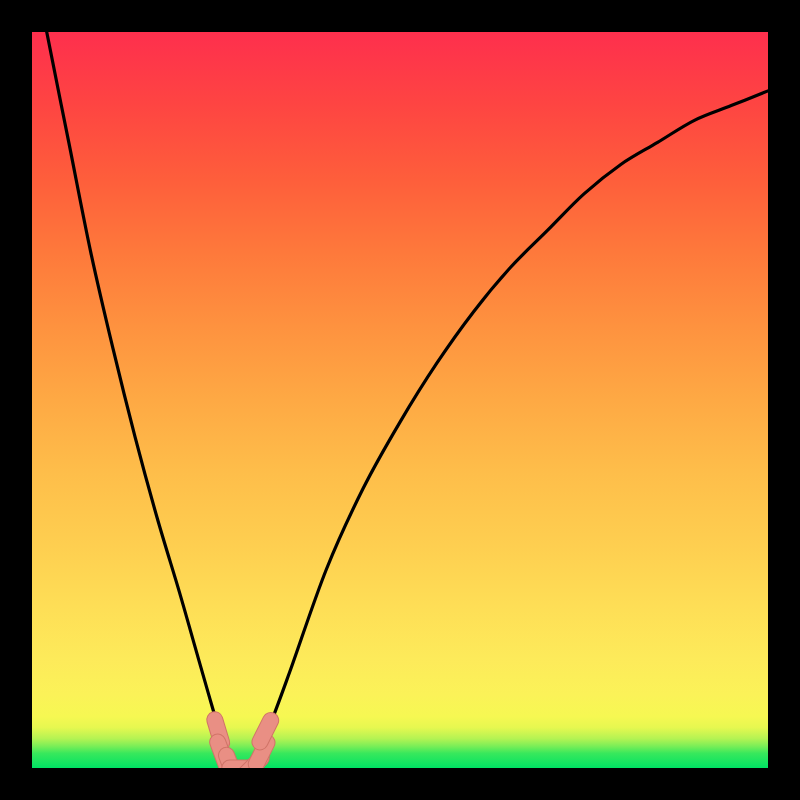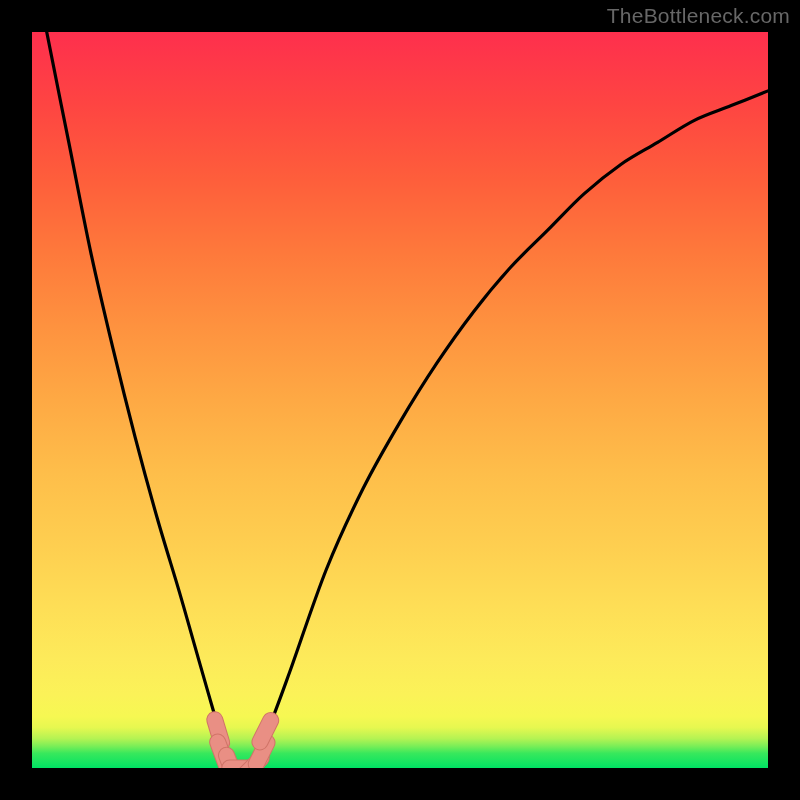--- a/index.html
+++ b/index.html
@@ -64,21 +64,20 @@
     font-weight: 400;
     color: #676767;
     letter-spacing: 0.2px;
     user-select: none;
   }
 </style>
 </head>
 <body>
 
 <div class="stage">
-  <div class="watermark">TheBottleneck.com</div>
 
   <div class="plot-area">
     <div class="gradient-bg"></div>
 
     <svg class="curve-svg" viewBox="0 0 736 736" preserveAspectRatio="none">
       <g>
         <path id="curve-path" fill="none" stroke="#000000" stroke-width="3.2" stroke-linecap="round" stroke-linejoin="round" d="M 0.00 -80.96 C 2.45 -67.47 8.59 -31.89 14.72 0.00 C 20.85 31.89 29.44 73.60 36.80 110.40 C 44.16 147.20 51.52 186.45 58.88 220.80 C 66.24 255.15 73.60 285.81 80.96 316.48 C 88.32 347.15 95.68 376.59 103.04 404.80 C 110.40 433.01 117.76 460.00 125.12 485.76 C 132.48 511.52 141.07 538.51 147.20 559.36 C 153.33 580.21 157.01 593.71 161.92 610.88 C 166.83 628.05 172.35 647.68 176.64 662.40 C 180.93 677.12 184.00 688.16 187.68 699.20 C 191.36 710.24 195.65 722.51 198.72 728.64 C 201.79 734.77 203.63 734.77 206.08 736.00 C 208.53 737.23 210.99 737.23 213.44 736.00 C 215.89 734.77 217.12 734.77 220.80 728.64 C 224.48 722.51 229.39 713.92 235.52 699.20 C 241.65 684.48 247.79 667.31 257.60 640.32 C 267.41 613.33 282.13 567.95 294.40 537.28 C 306.67 506.61 318.93 480.85 331.20 456.32 C 343.47 431.79 355.73 410.93 368.00 390.08 C 380.27 369.23 392.53 349.60 404.80 331.20 C 417.07 312.80 429.33 295.63 441.60 279.68 C 453.87 263.73 466.13 249.01 478.40 235.52 C 490.67 222.03 502.93 210.99 515.20 198.72 C 527.47 186.45 539.73 172.96 552.00 161.92 C 564.27 150.88 576.53 141.07 588.80 132.48 C 601.07 123.89 613.33 117.76 625.60 110.40 C 637.87 103.04 650.13 94.45 662.40 88.32 C 674.67 82.19 686.93 78.51 699.20 73.60 C 711.47 68.69 729.87 61.33 736.00 58.88"></path>
       </g>
       <g id="marker-layer">
           <g>

